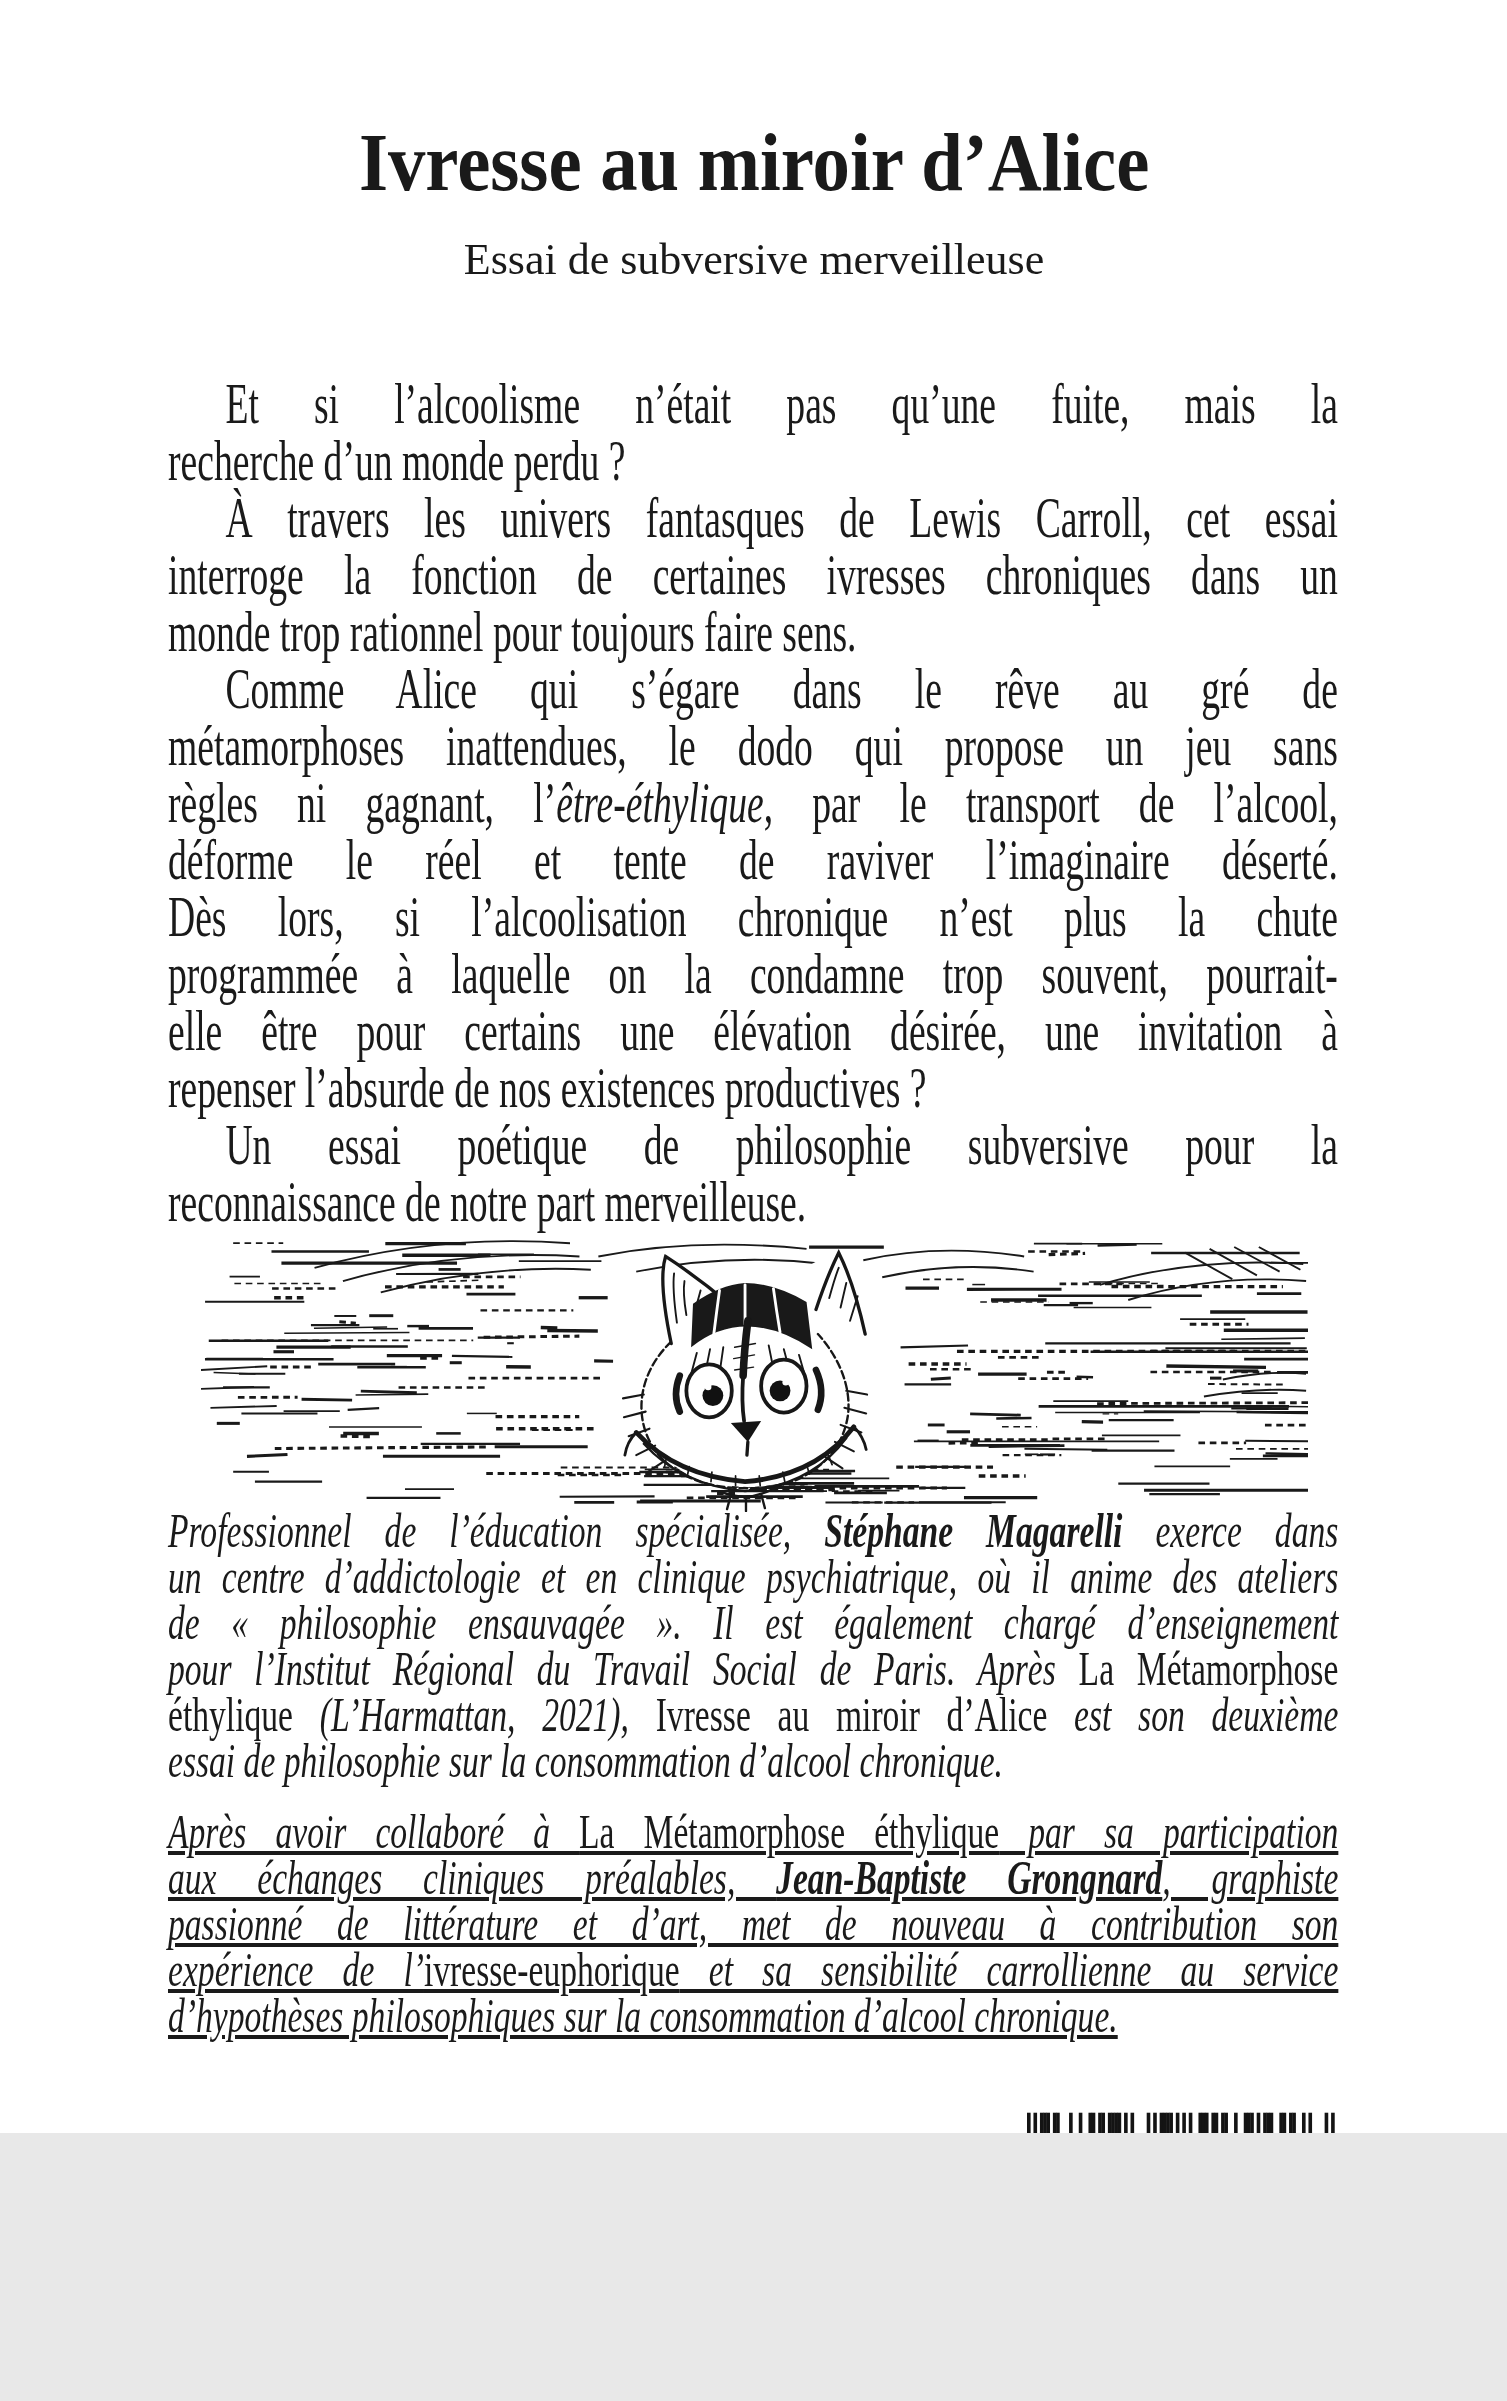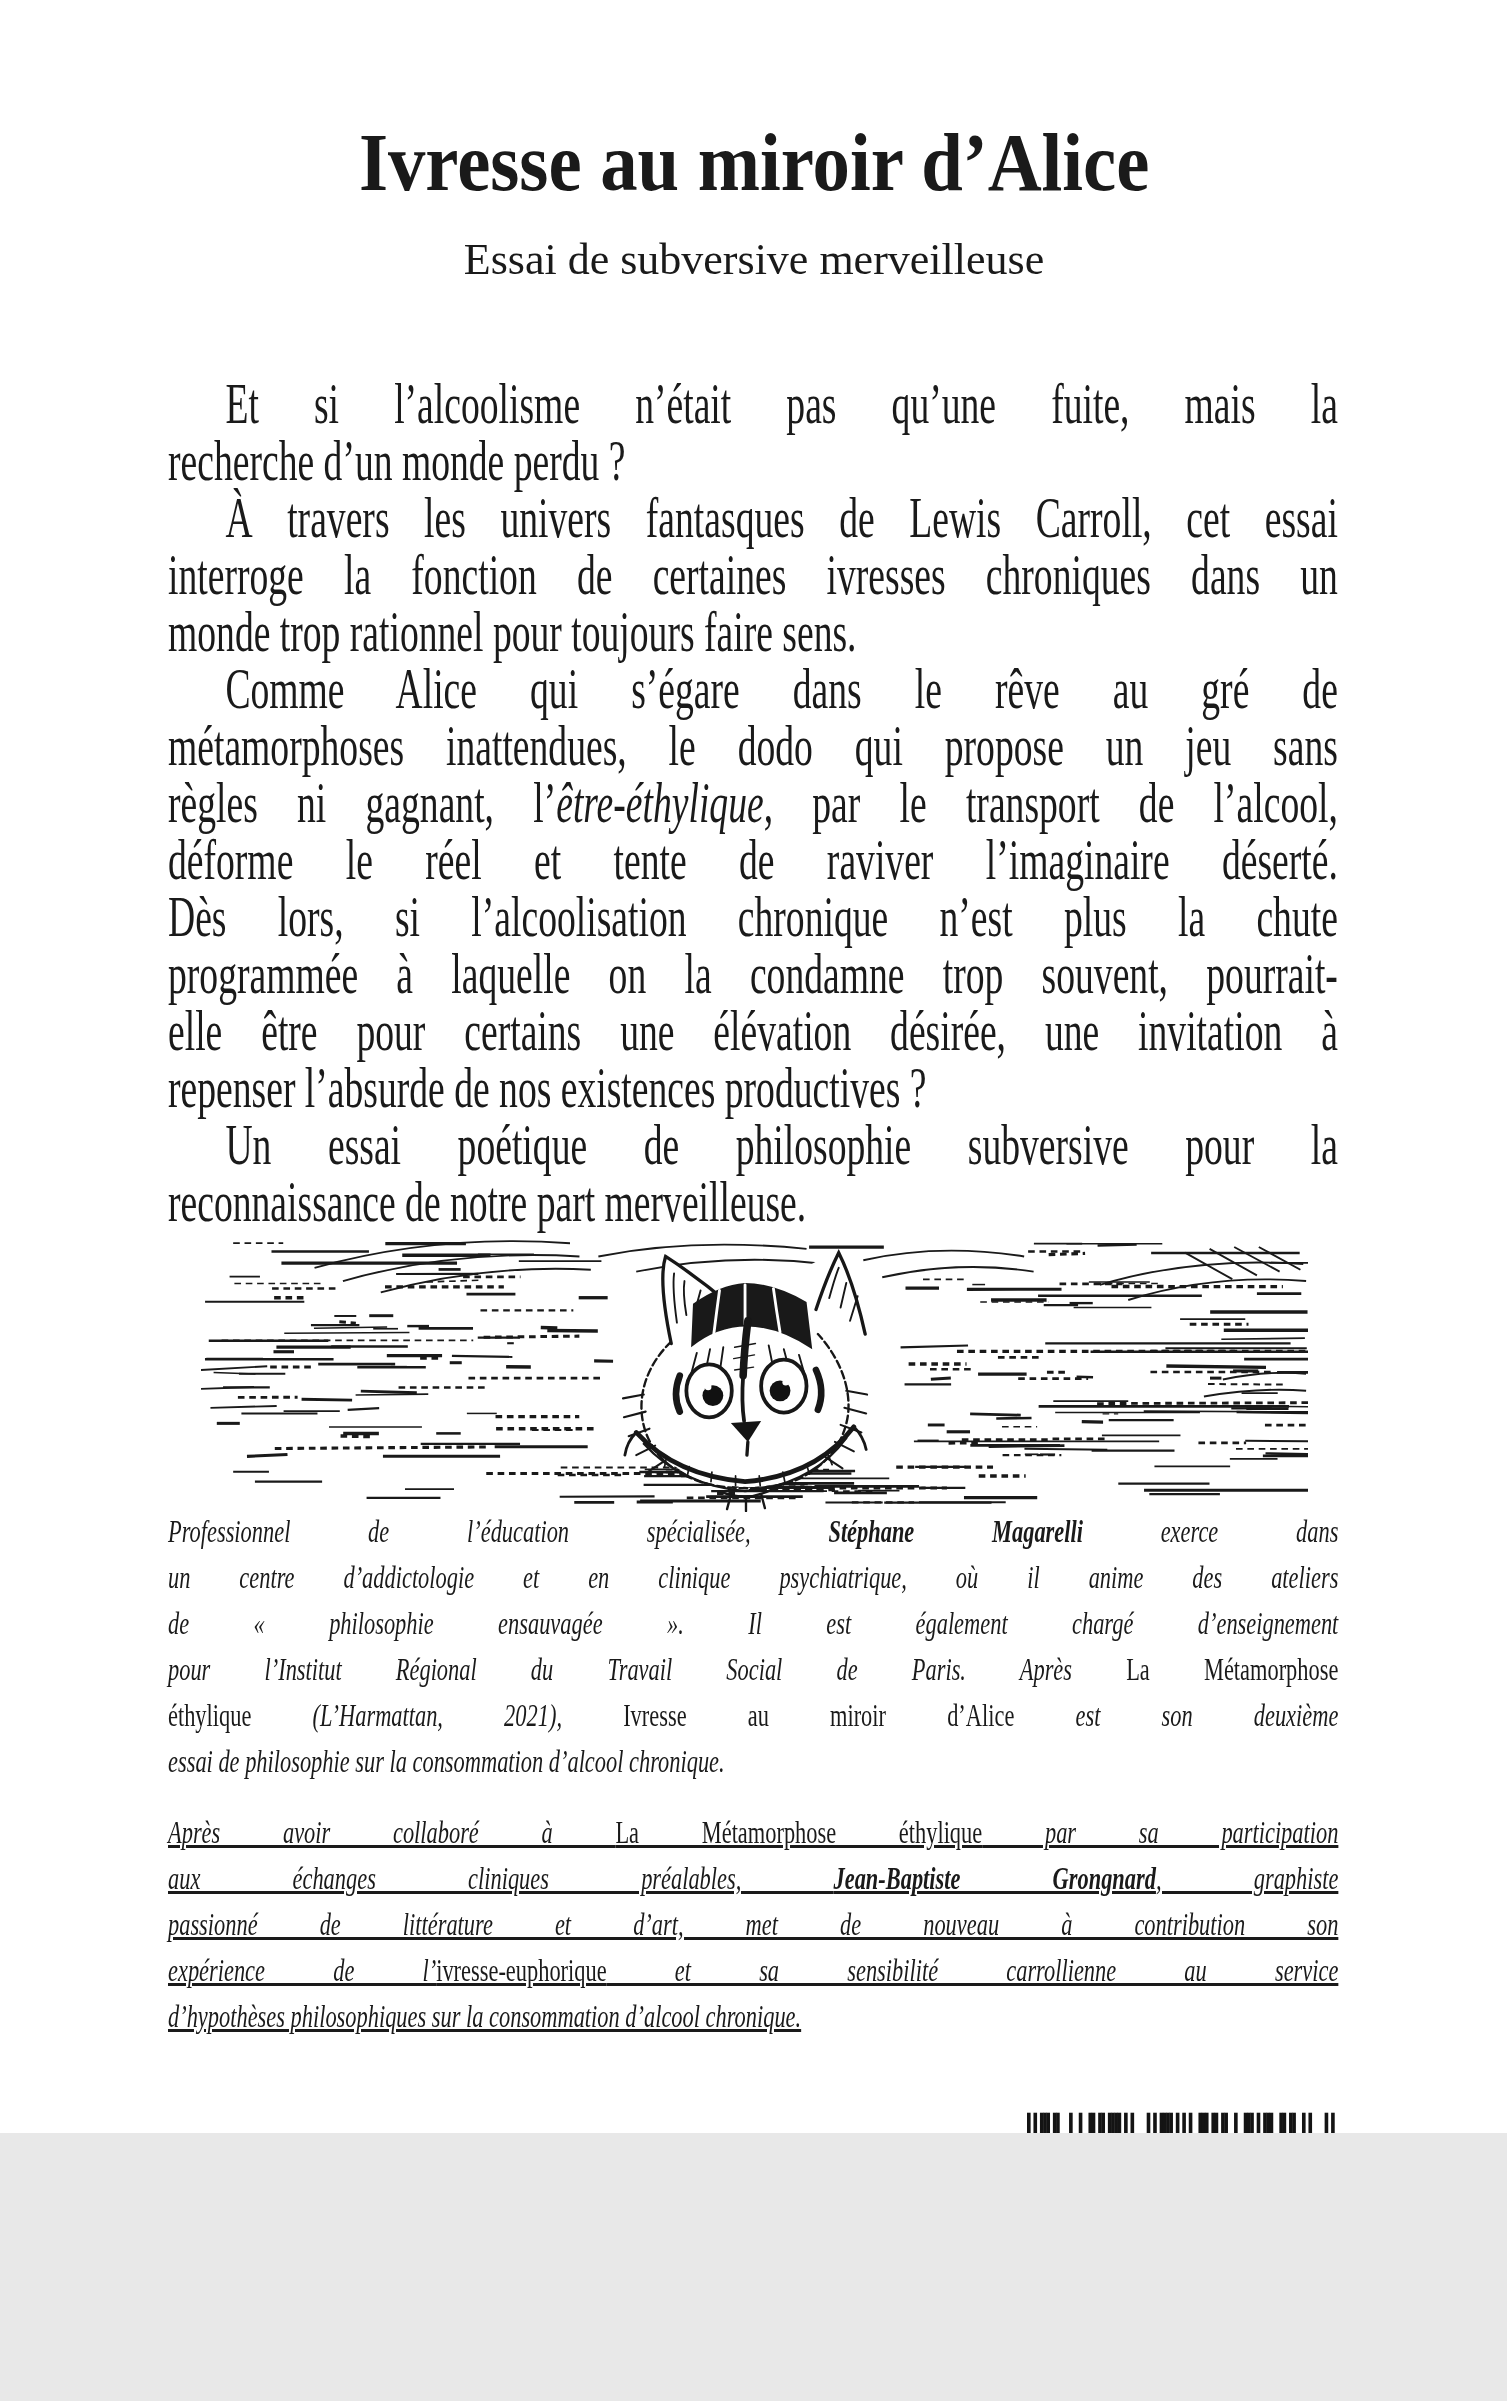--- a/index.html
+++ b/index.html
@@ -8,21 +8,21 @@
   
   .title{position:absolute;top:121px;left:0;width:100%;text-align:center;
          font-size:83px;font-weight:bold;line-height:1;white-space:nowrap;}
   .title>span{display:inline-block;transform:scaleX(.90);transform-origin:center;}
   .subtitle{position:absolute;top:238px;left:0;width:100%;text-align:center;
             font-size:44px;line-height:1;white-space:nowrap;}
   
   .col{position:absolute;left:168px;width:1170px;}
   #synopsis{top:375px;font-size:57px;}
   #synopsis .line{line-height:57px;}
-  .bio{font-size:32px;font-style:italic;}
+  .bio{font-size:48px;font-style:italic;}
   #bio1{top:1508px;}
   #bio2{top:1809px;text-decoration:underline;}
   .bio .line{line-height:46px;}
   .line{width:151.5%;transform:scaleX(.66);transform-origin:0 0;
         text-align:left;white-space:normal;}
   .bio .line{width:142.9%;transform:scaleX(.70);}
   .line.jl{text-align:justify;text-align-last:justify;}
   .line.ind{padding-left:87px;box-sizing:border-box;}
   .st-italic{font-style:italic;}
   .st-roman{font-style:normal;}

